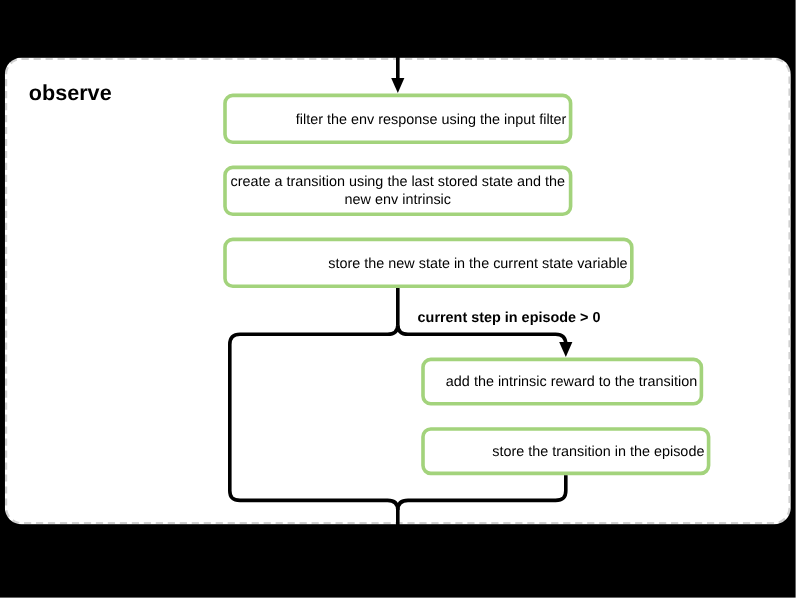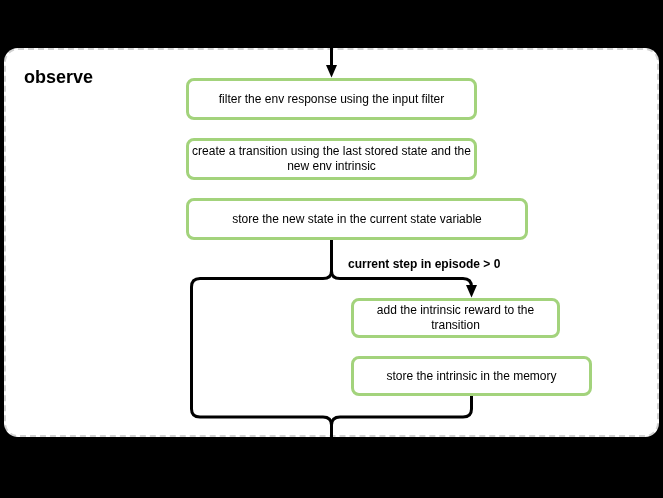--- a/index.html
+++ b/index.html
@@ -23,31 +23,31 @@
     position: absolute; left: 24px; top: 67px;
     font-size: 18px; font-weight: bold;
     color: var(--text, #000);
     z-index: 2;
   }
   .node {
     position: absolute; box-sizing: border-box;
     background: var(--frame-background, #fff);
     border: 3px solid var(--node-border, #a3d37c);
     border-radius: 8px;
-    display: flex; align-items: center; justify-content: center;
+    display: flex; align-items: center; justify-content: flex-end;
     text-align: center;
     font-size: 12px; line-height: 15px;
     color: var(--text, #000);
     padding: 2px;
     z-index: 2;
   }
   #node-filter-env        { left: 186px; top: 78px;  width: 291px; height: 42px; }
   #node-create-transition { left: 186px; top: 138px; width: 291px; height: 42px; }
   #node-store-state       { left: 186px; top: 198px; width: 342px; height: 42px; }
-  #node-add-reward        { left: 351px; top: 298px; width: 209px; height: 40px; }
+  #node-add-reward        { left: 351px; top: 298px; width: 235px; height: 40px; }
   #node-store-transition  { left: 351px; top: 356px; width: 241px; height: 40px; }
   .condition-label {
     position: absolute; left: 348px; top: 257px;
     font-size: 12px; font-weight: bold;
     color: var(--text, #000);
     z-index: 2;
     white-space: nowrap;
   }
   svg.edges {
     position: absolute; left: 0; top: 0;
@@ -74,21 +74,21 @@
 
 <div class="node" id="node-store-state">
   <span>store the new state in the current state variable</span>
 </div>
 
 <div class="node" id="node-add-reward">
   <span>add the intrinsic reward to the transition</span>
 </div>
 
 <div class="node" id="node-store-transition">
-  <span>store the intrinsic in the memory</span>
+  <span>store the transition in the episode</span>
 </div>
 
 <div class="condition-label">current step in episode &gt; 0</div>
 
 <svg class="edges" width="663" height="498" viewBox="0 0 663 498">
 
   <path class="edge" d="M331.5 42 L331.5 66"></path>
   <polygon class="arrowhead" points="331.5,77.5 326,65 337,65"></polygon>
 
   <path class="edge" d="M331.5 240 L331.5 271"></path>

